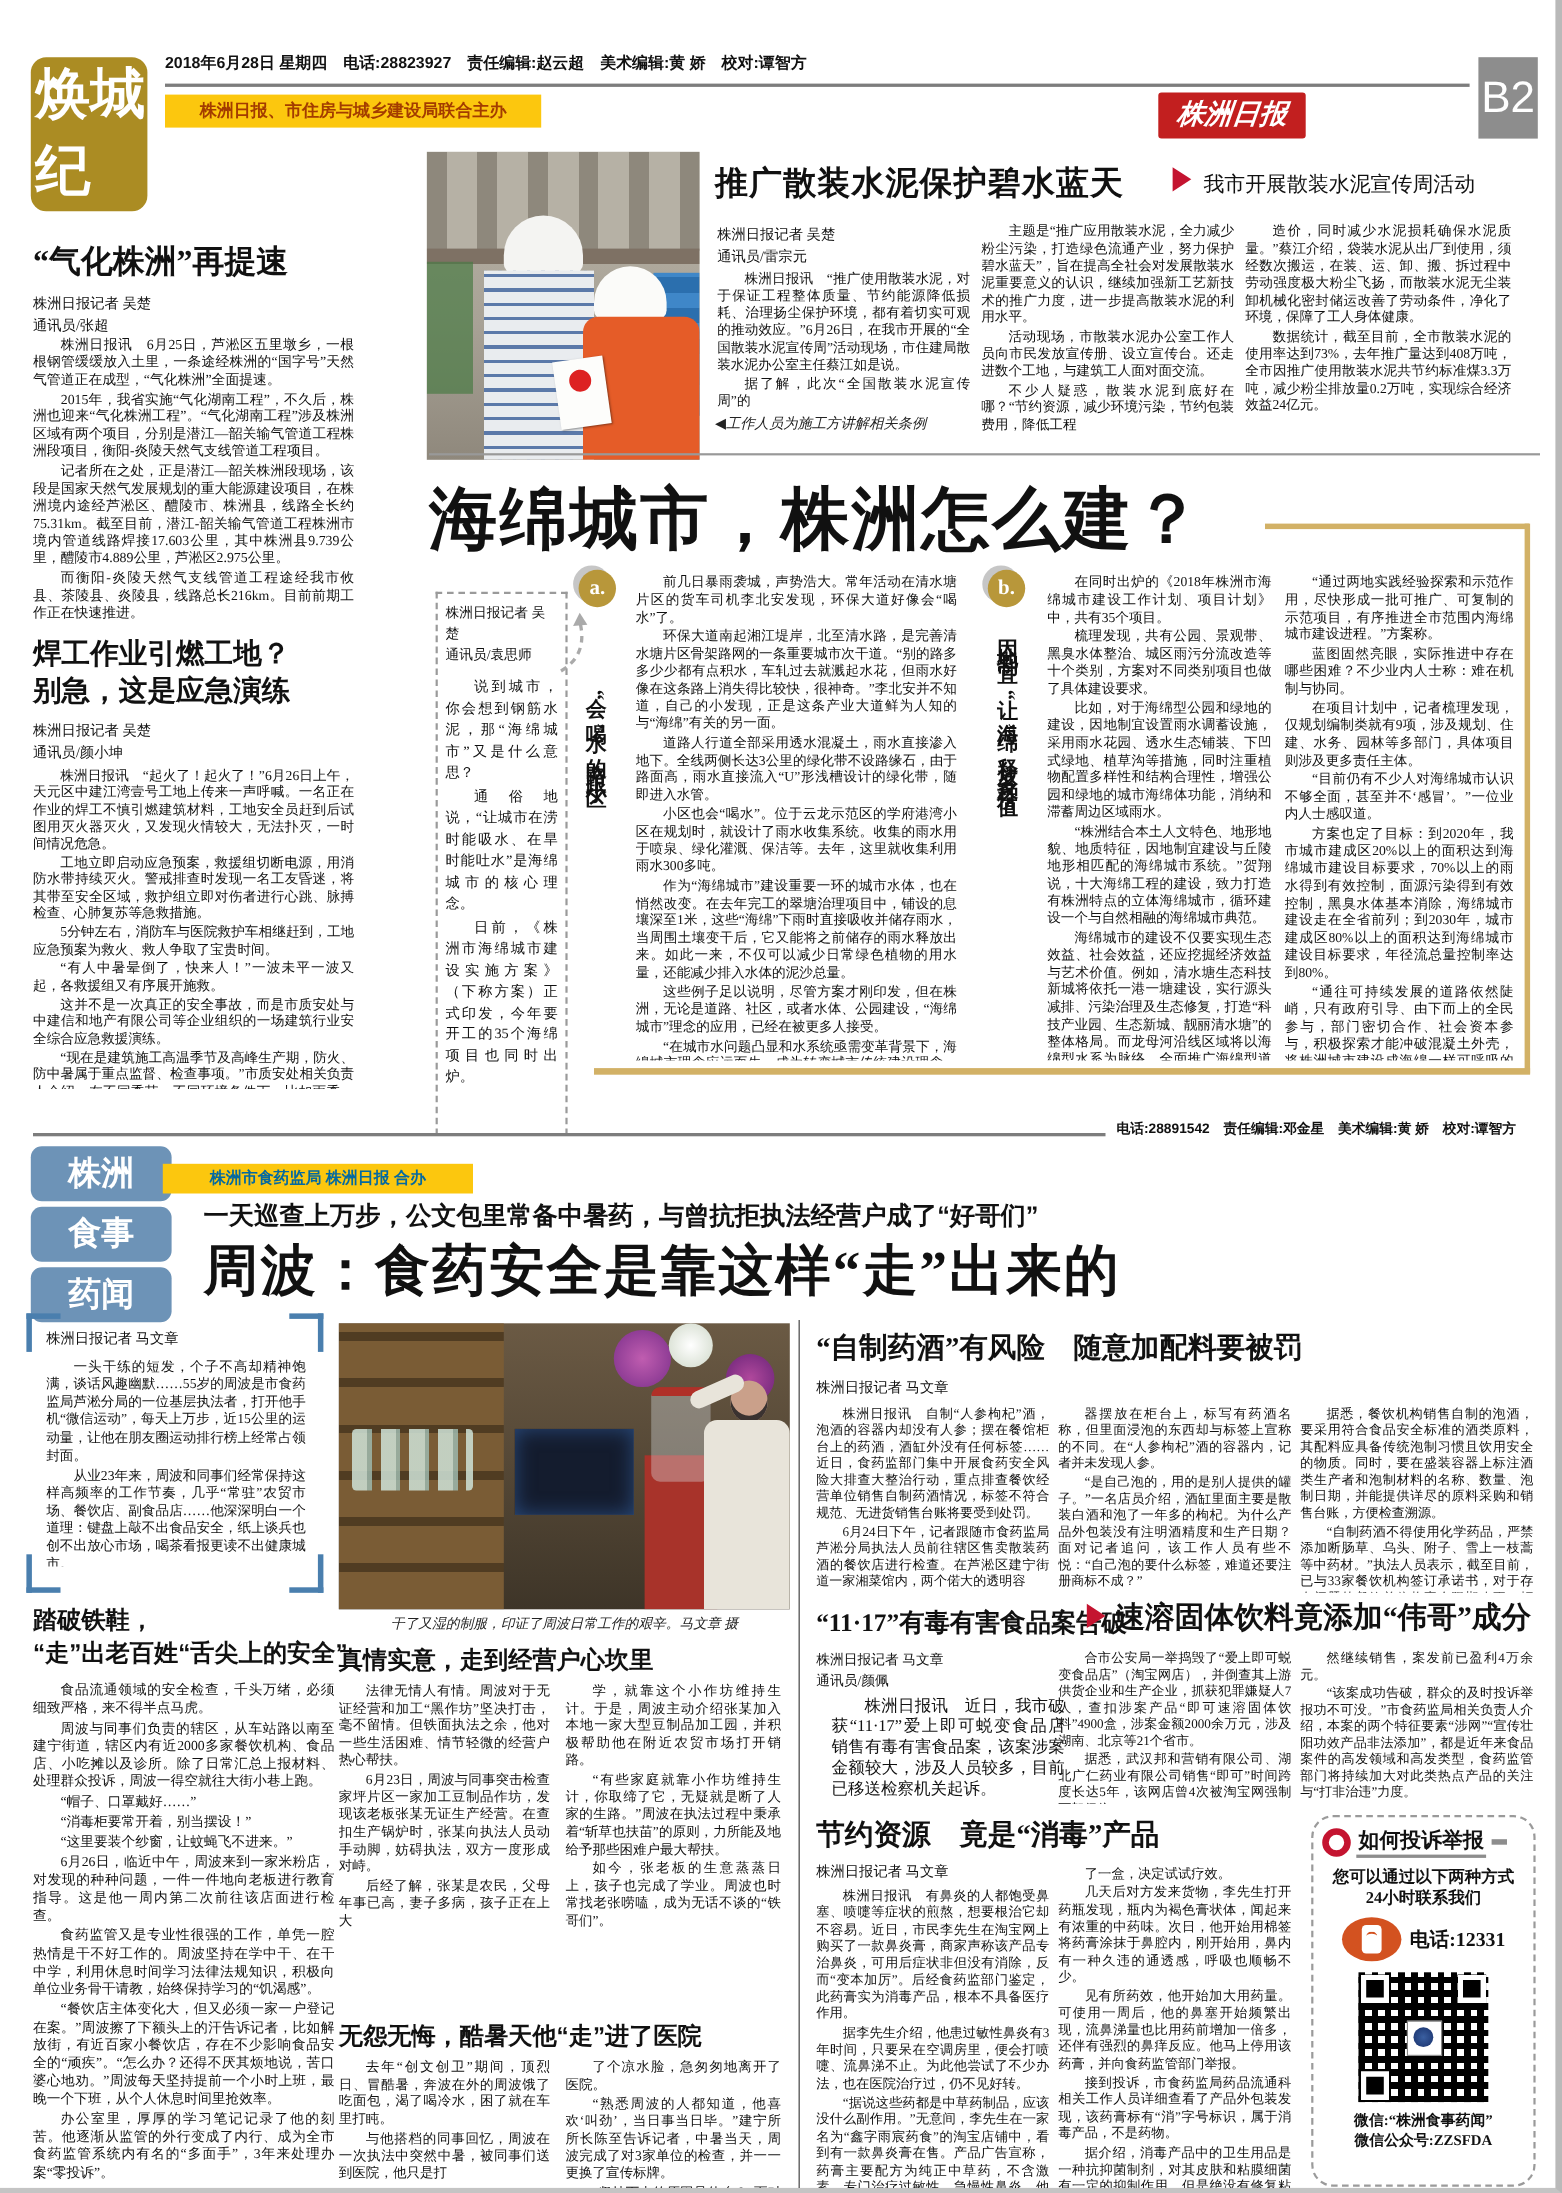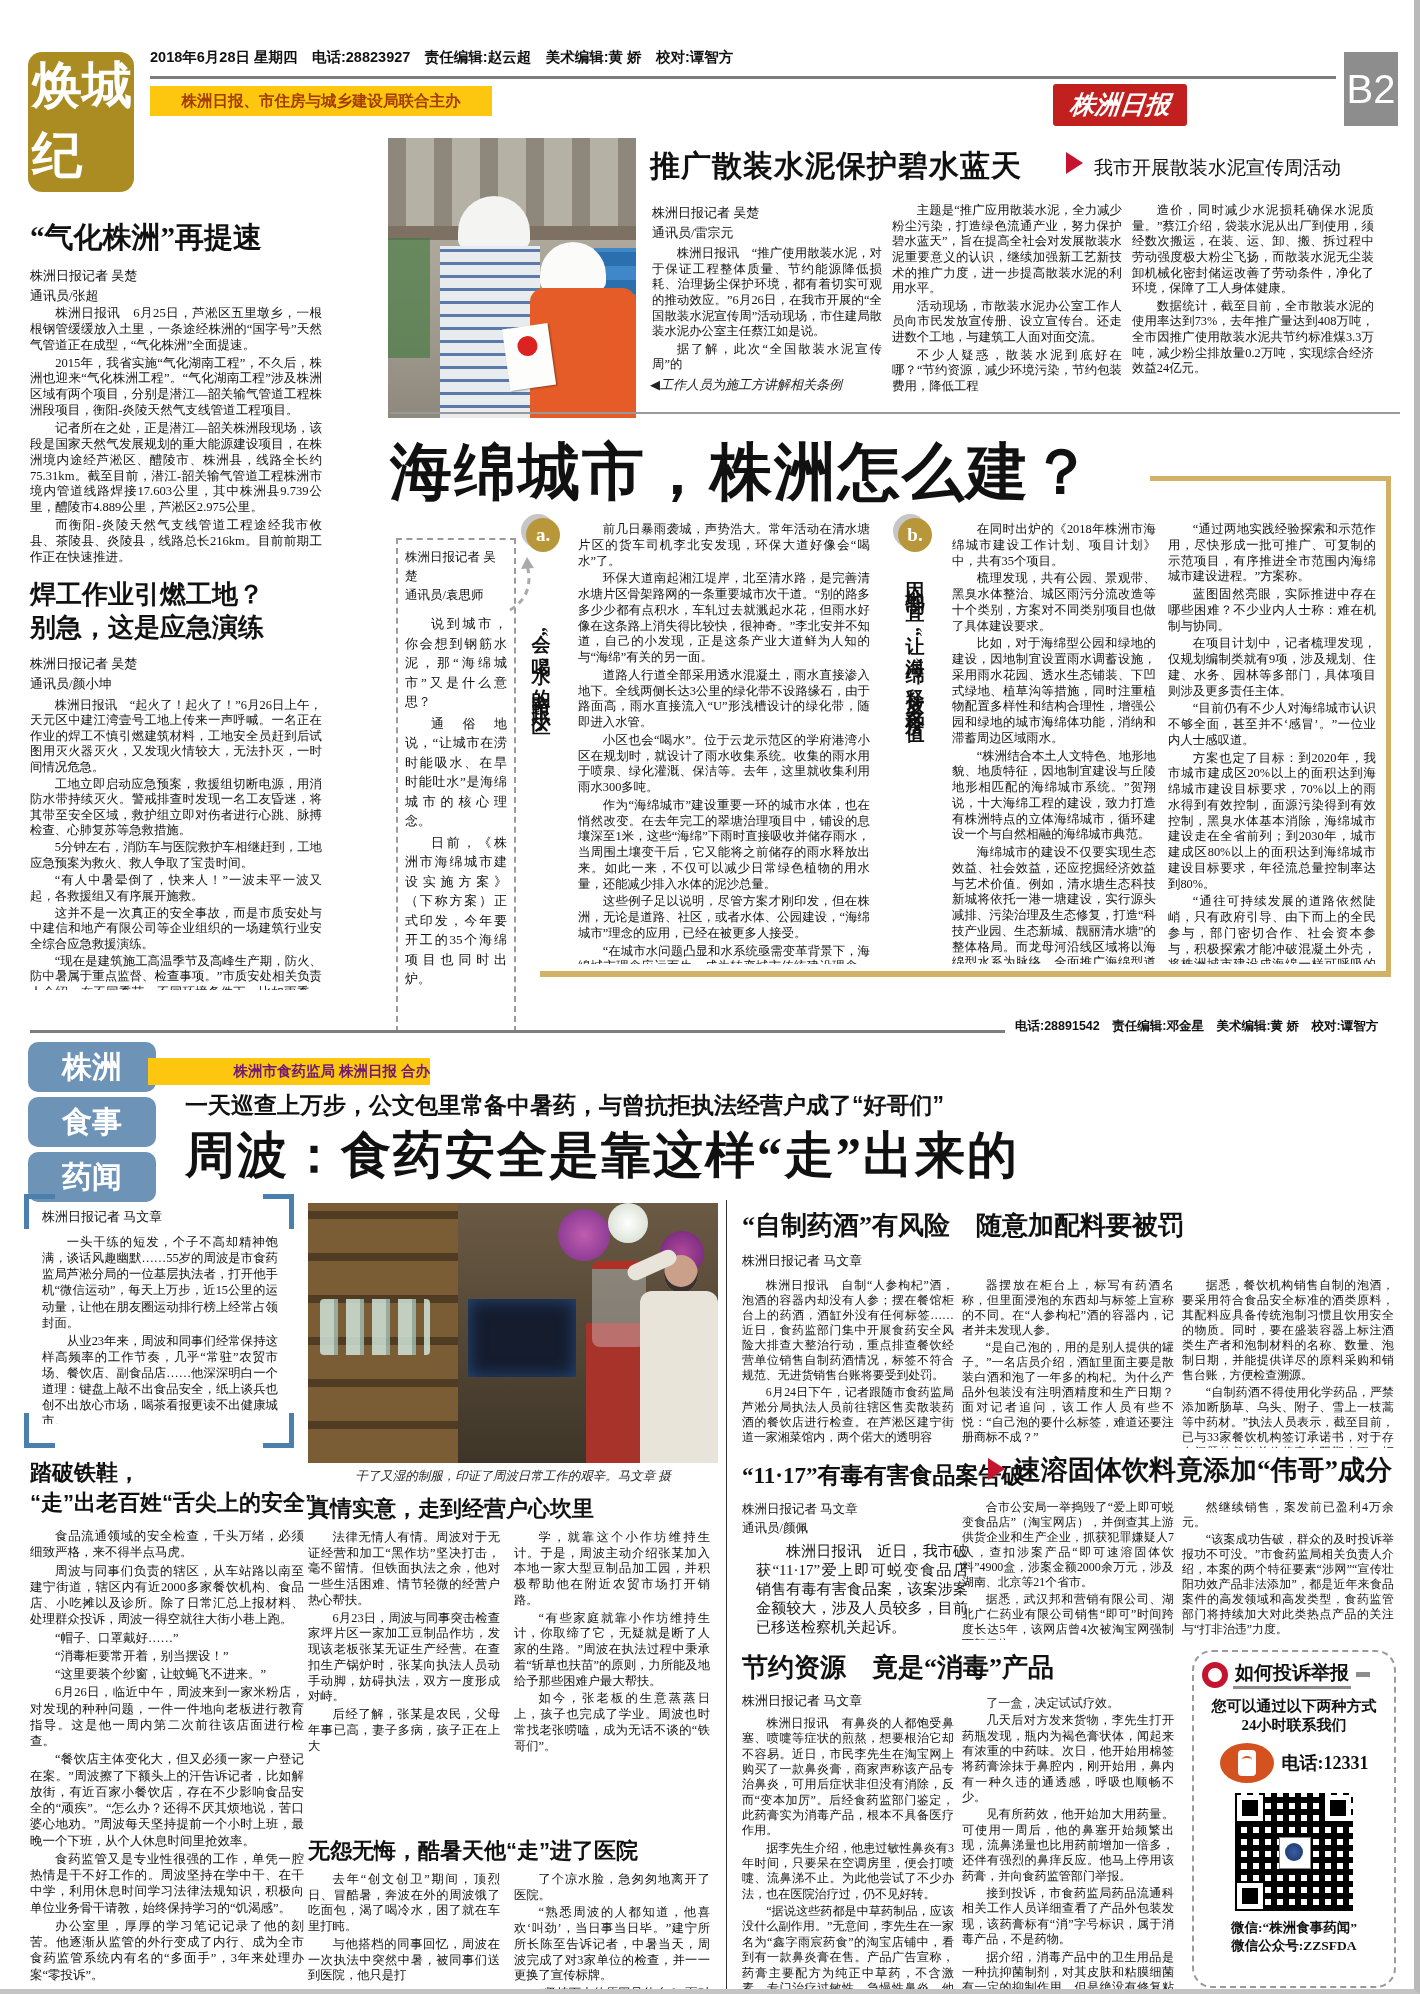--- a/index.html
+++ b/index.html
@@ -167,21 +167,21 @@
     </div>
 
   <div class="rule" style="left:30px;top:1030px;width:975px;height:3px;"></div>
   <div class="abs sans b" style="left:1015px;top:1018px;width:400px;font-size:12.5px;">电话:28891542　责任编辑:邓金星　美术编辑:黄 娇　校对:谭智方</div>
 
   <div class="abs" style="left:28px;top:1042px;">
     <div class="blueblock">株洲</div>
     <div class="blueblock">食事</div>
     <div class="blueblock">药闻</div>
   </div>
-  <div class="abs sans b" style="left:148px;top:1058px;width:282px;height:27px;background:#fcc70e;color:#701a75;font-size:14.5px;line-height:27px;text-align:right;">株洲市食药监局 株洲日报 合办</div>
+  <div class="abs sans b" style="left:148px;top:1058px;width:282px;height:27px;background:#fcc70e;color:#0369a1;font-size:14.5px;line-height:27px;text-align:center;">株洲市食药监局 株洲日报 合办</div>
   <div class="abs sans b" style="left:185px;top:1090px;width:1000px;font-size:23px;">一天巡查上万步，公文包里常备中暑药，与曾抗拒执法经营户成了“好哥们”</div>
   <div class="abs serif b" style="left:185px;top:1122px;font-size:50px;letter-spacing:2px;">周波：食药安全是靠这样“走”出来的</div>
 
   <div class="abs" style="left:30px;top:1200px;width:258px;height:242px;">
     <div class="corner" style="left:-6px;top:-6px;border-left:5px solid #4a7fae;border-top:5px solid #4a7fae;"></div>
     <div class="corner" style="right:-6px;top:-6px;border-right:5px solid #4a7fae;border-top:5px solid #4a7fae;"></div>
     <div class="corner" style="left:-6px;bottom:-6px;border-left:5px solid #4a7fae;border-bottom:5px solid #4a7fae;"></div>
     <div class="corner" style="right:-6px;bottom:-6px;border-right:5px solid #4a7fae;border-bottom:5px solid #4a7fae;"></div>
     <div style="font-size:13px;margin:8px 0 8px 12px;">株洲日报记者 马文章</div>
     <div class="colstatic" style="margin:0 10px 0 12px;font-size:12.4px;line-height:1.3;text-align:justify;height:190px;overflow:hidden;">
@@ -194,22 +194,22 @@
     <div>踏破铁鞋，</div>
     <div>“走”出老百姓“舌尖上的安全”</div>
   </div>
   <div class="col" style="left:30px;top:1528px;width:274px;height:462px;font-size:12.5px;line-height:1.3;">
       <p style="text-indent: 2em; margin: 0px 0px 2px;">食品流通领域的安全检查，千头万绪，必须细致严格，来不得半点马虎。</p>
       <p style="text-indent: 2em; margin: 0px 0px 2px;">周波与同事们负责的辖区，从车站路以南至建宁街道，辖区内有近2000多家餐饮机构、食品店、小吃摊以及诊所。除了日常汇总上报材料、处理群众投诉，周波一得空就往大街小巷上跑。</p>
       <p style="text-indent: 2em; margin: 0px 0px 2px;">“帽子、口罩戴好……”</p>
       <p style="text-indent: 2em; margin: 0px 0px 2px;">“消毒柜要常开着，别当摆设！”</p>
       <p style="text-indent: 2em; margin: 0px 0px 2px;">“这里要装个纱窗，让蚊蝇飞不进来。”</p>
       <p style="text-indent: 2em; margin: 0px 0px 2px;">6月26日，临近中午，周波来到一家米粉店，对发现的种种问题，一件一件地向老板进行教育指导。这是他一周内第二次前往该店面进行检查。</p>
+      <p style="text-indent: 2em; margin: 0px 0px 2px;">食药监管又是专业性很强的工作，单凭一腔热情是干不好工作的。周波坚持在学中干、在干中学，利用休息时间学习法律法规知识，积极向单位业务骨干请教，始终保持学习的“饥渴感”。</p>
       <p style="text-indent: 2em; margin: 0px 0px 2px;">“餐饮店主体变化大，但又必须一家一户登记在案。”周波擦了下额头上的汗告诉记者，比如解放街，有近百家小餐饮店，存在不少影响食品安全的“顽疾”。“怎么办？还得不厌其烦地说，苦口婆心地劝。”周波每天坚持提前一个小时上班，最晚一个下班，从个人休息时间里抢效率。</p>
-      <p style="text-indent: 2em; margin: 0px 0px 2px;">食药监管又是专业性很强的工作，单凭一腔热情是干不好工作的。周波坚持在学中干、在干中学，利用休息时间学习法律法规知识，积极向单位业务骨干请教，始终保持学习的“饥渴感”。</p>
       <p style="text-indent: 2em; margin: 0px 0px 2px;">办公室里，厚厚的学习笔记记录了他的刻苦。他逐渐从监管的外行变成了内行、成为全市食药监管系统内有名的“多面手”，3年来处理办案“零投诉”。</p>
     </div>
 
   <div class="abs" style="left:308px;top:1203px;width:410px;height:260px;overflow:hidden;background:linear-gradient(#6b5a44,#3e3528);">
     <div class="abs" style="left:0;top:0;width:150px;height:260px;background:repeating-linear-gradient(0deg,#7a5c35 0 34px,#503c22 34px 42px);"></div>
     <div class="abs" style="left:12px;top:96px;width:110px;height:56px;background:repeating-linear-gradient(90deg,#cfe3d8 0 14px,#9db8ad 14px 18px,transparent 18px 26px);border-radius:4px;opacity:.85;"></div>
     <div class="abs" style="left:160px;top:96px;width:108px;height:78px;background:#141c2e;box-shadow:inset 0 0 18px #2a4a7a;"></div>
     <div class="abs" style="left:278px;top:120px;width:66px;height:140px;background:#a8332a;"></div>
     <div class="abs" style="left:284px;top:58px;width:54px;height:78px;background:rgba(220,230,235,.35);border-radius:8px;border-top:8px solid #b03028;"></div>
     <div class="abs" style="left:250px;top:6px;width:52px;height:52px;border-radius:50%;background:radial-gradient(#c05db0,#7a2f8a);"></div>

